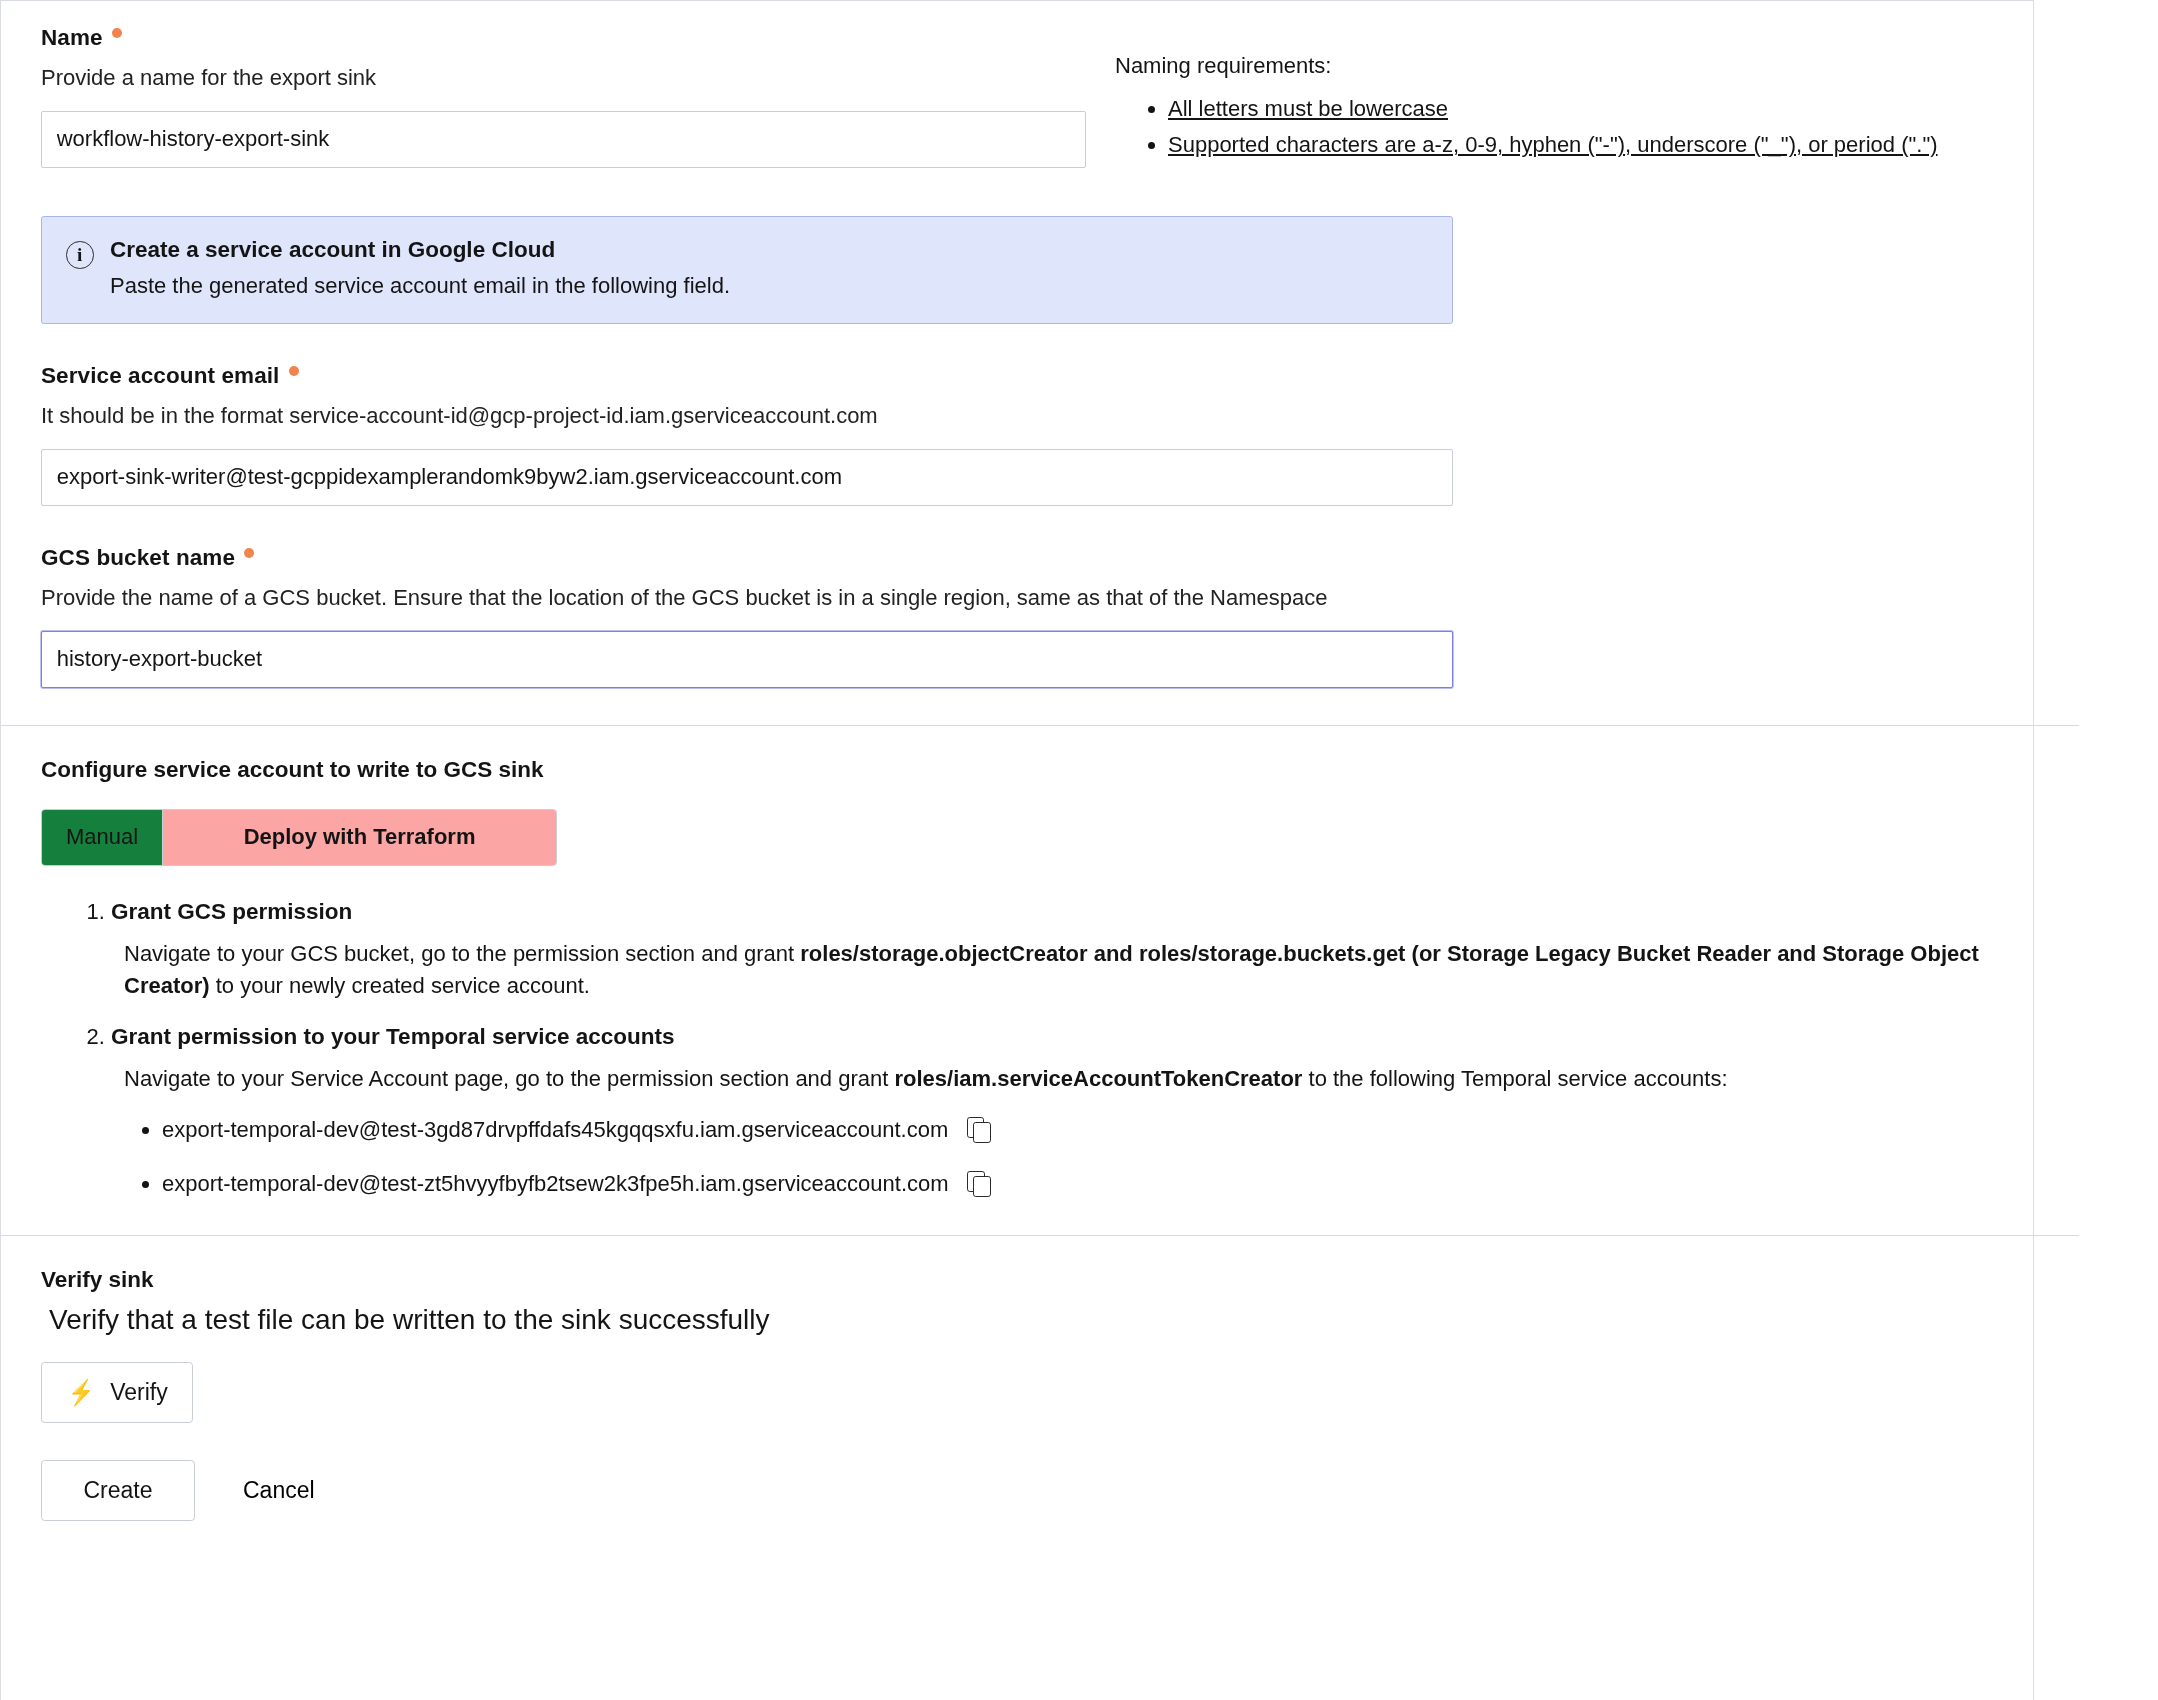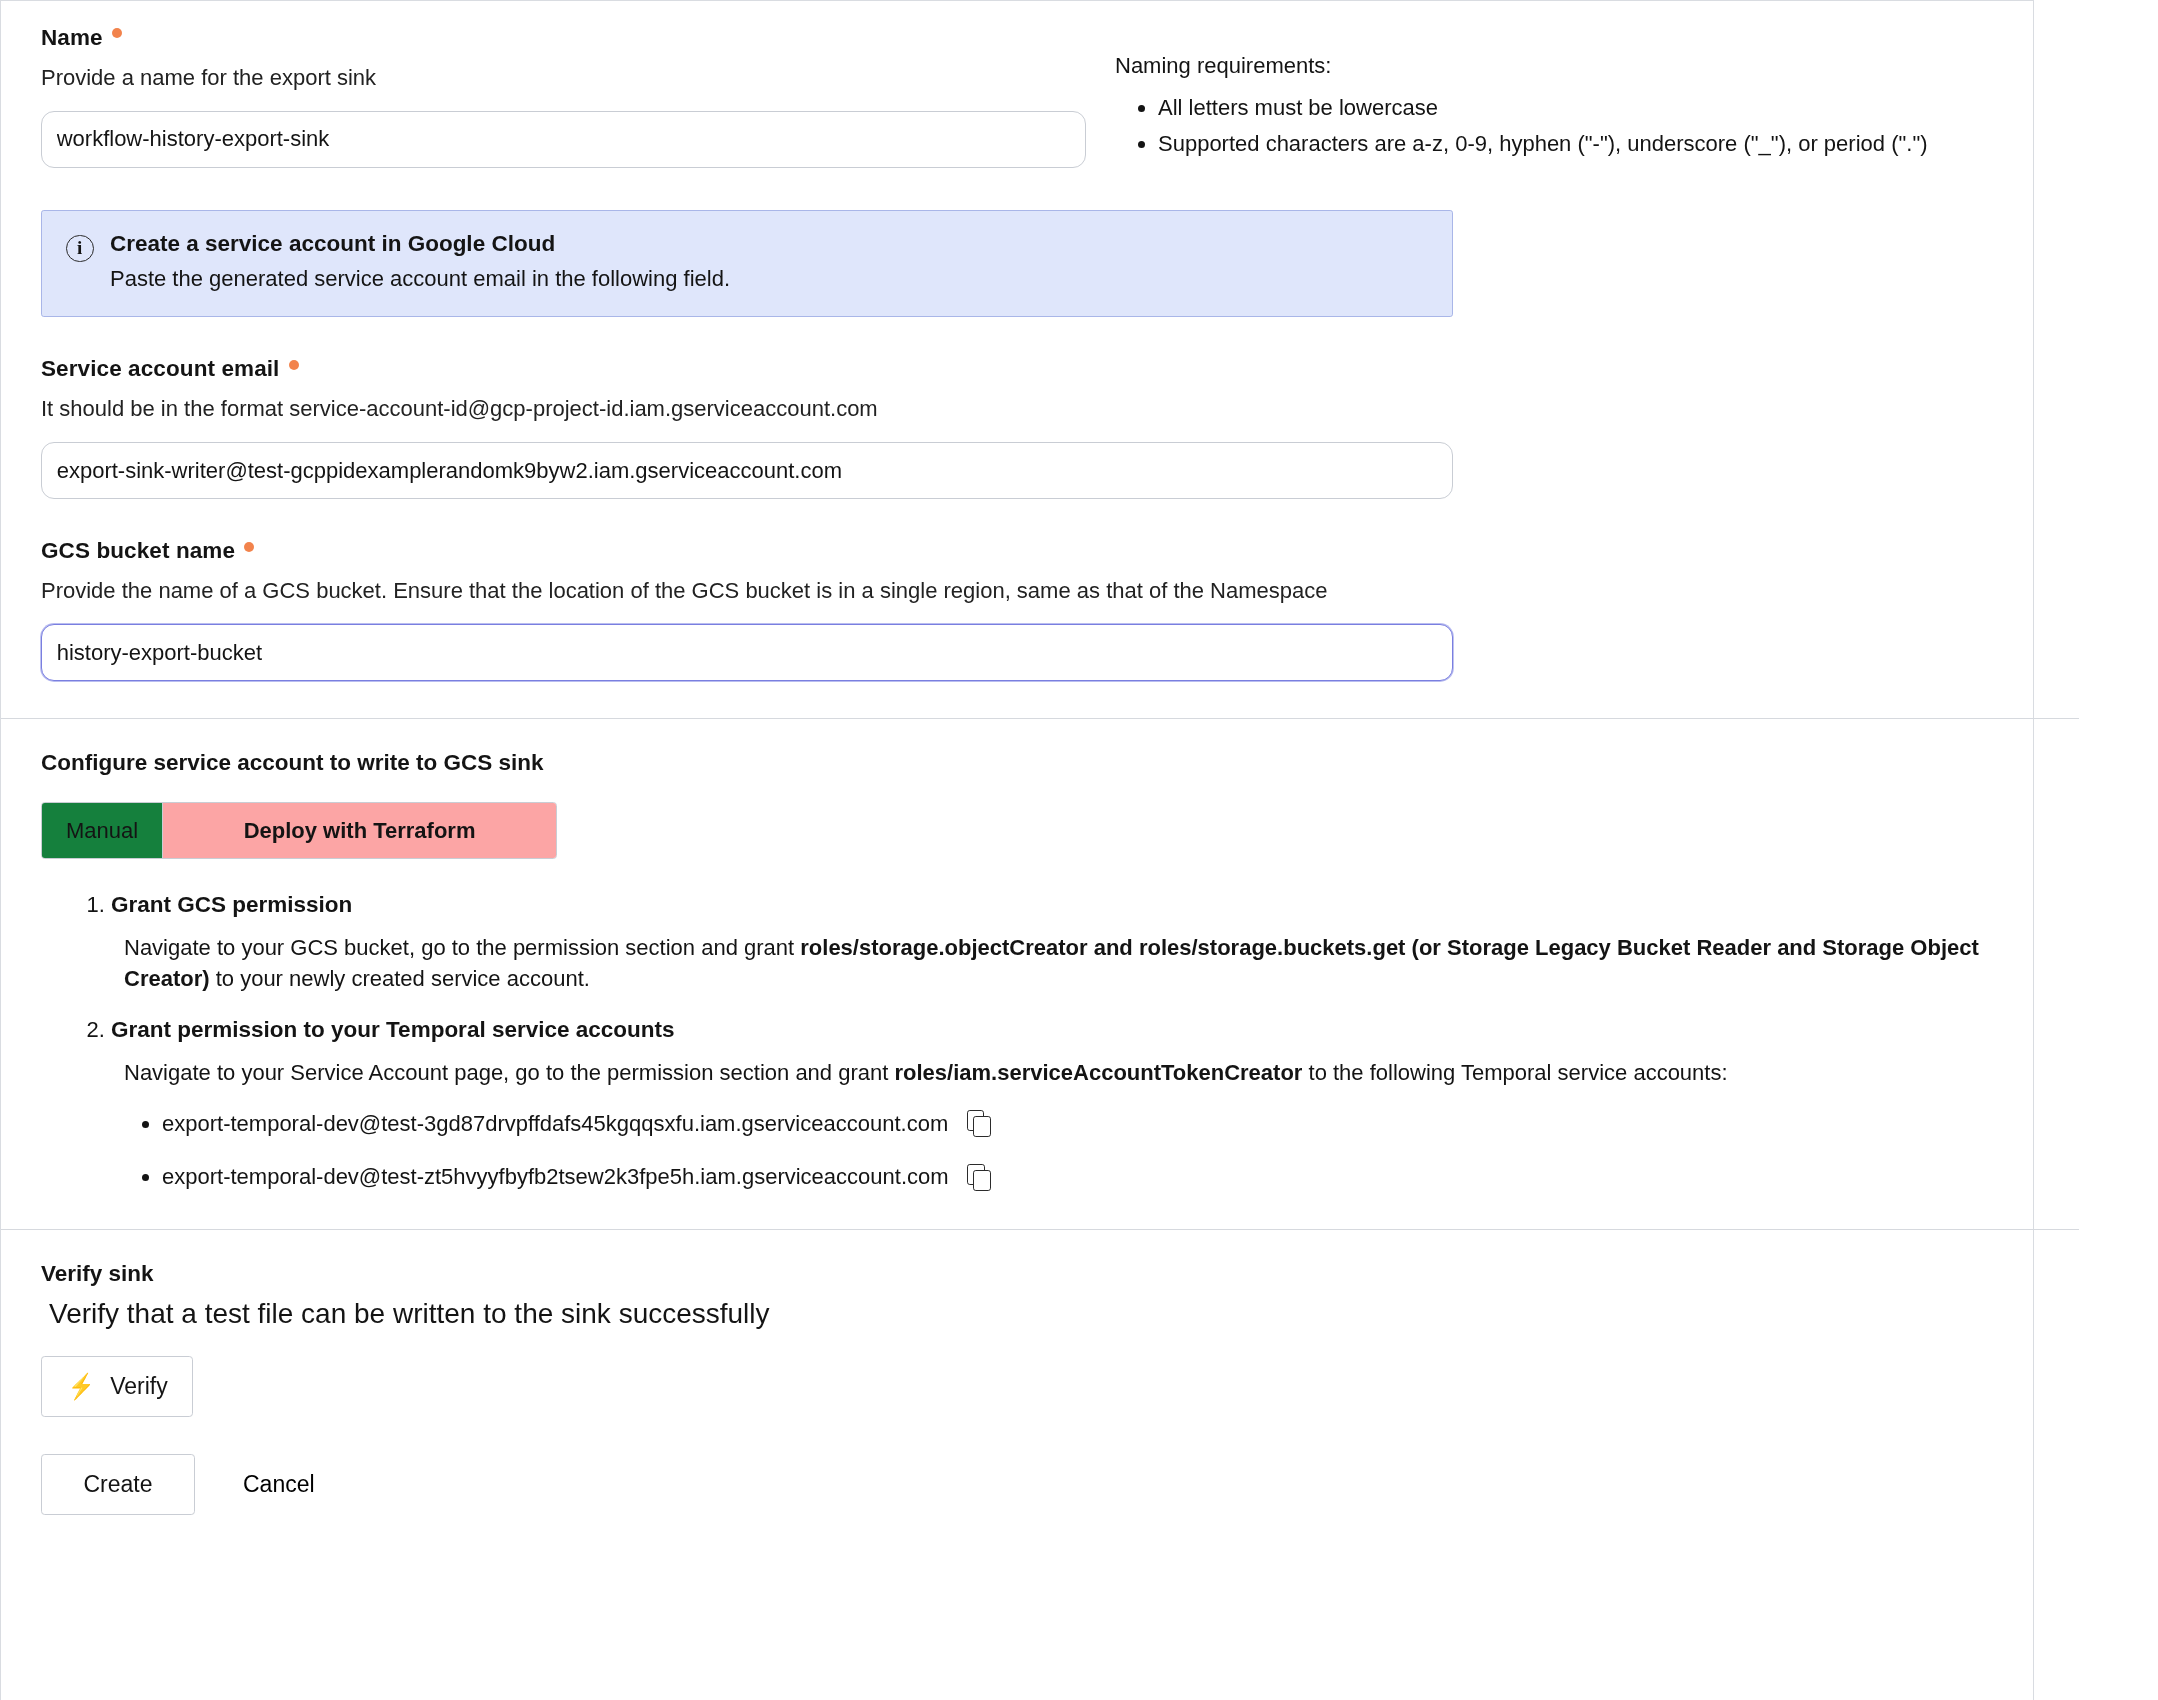--- a/index.html
+++ b/index.html
@@ -48,45 +48,46 @@
     font-size: 22px;
     color: #222;
     margin: 0 0 18.4px 0;
     line-height: 1.3;
   }
   input.text-input {
     display: block;
     width: 1045px;
     height: 57px;
     border: 0.9px solid #c9cdd4;
-    border-radius: 13px;
+    border-radius: 2px;
     font-size: 22px;
     font-family: "Liberation Sans", sans-serif;
     color: #141414;
     padding: 0 14.7px;
     background: #fff;
     outline: none;
   }
   input.text-input.narrow { width: 1412px; }
   input.text-input.focused {
     border: 1.8px solid #7a7fe0;
     box-shadow: 0 0 0 0.9px #b9bdf0;
   }
 
   .naming-title {
     font-size: 22px;
     margin: 0 0 13px 0;
     color: #141414;
   }
   ul.naming-list {
-    margin: 4px;
+    margin: 14px;
     padding-left: 39px;
     font-size: 22px;
     line-height: 1.42;
     color: #141414;
+    text-decoration: underline;
   }
   ul.naming-list li { margin-bottom: 5.5px; }
 
   .info-box {
     margin-top: 42px;
     width: 1412px;
     background: #dfe6fb;
     border: 0.9px solid #a9b6e8;
     border-radius: 2.8px;
     padding: 20px 24px 24px 24px;

